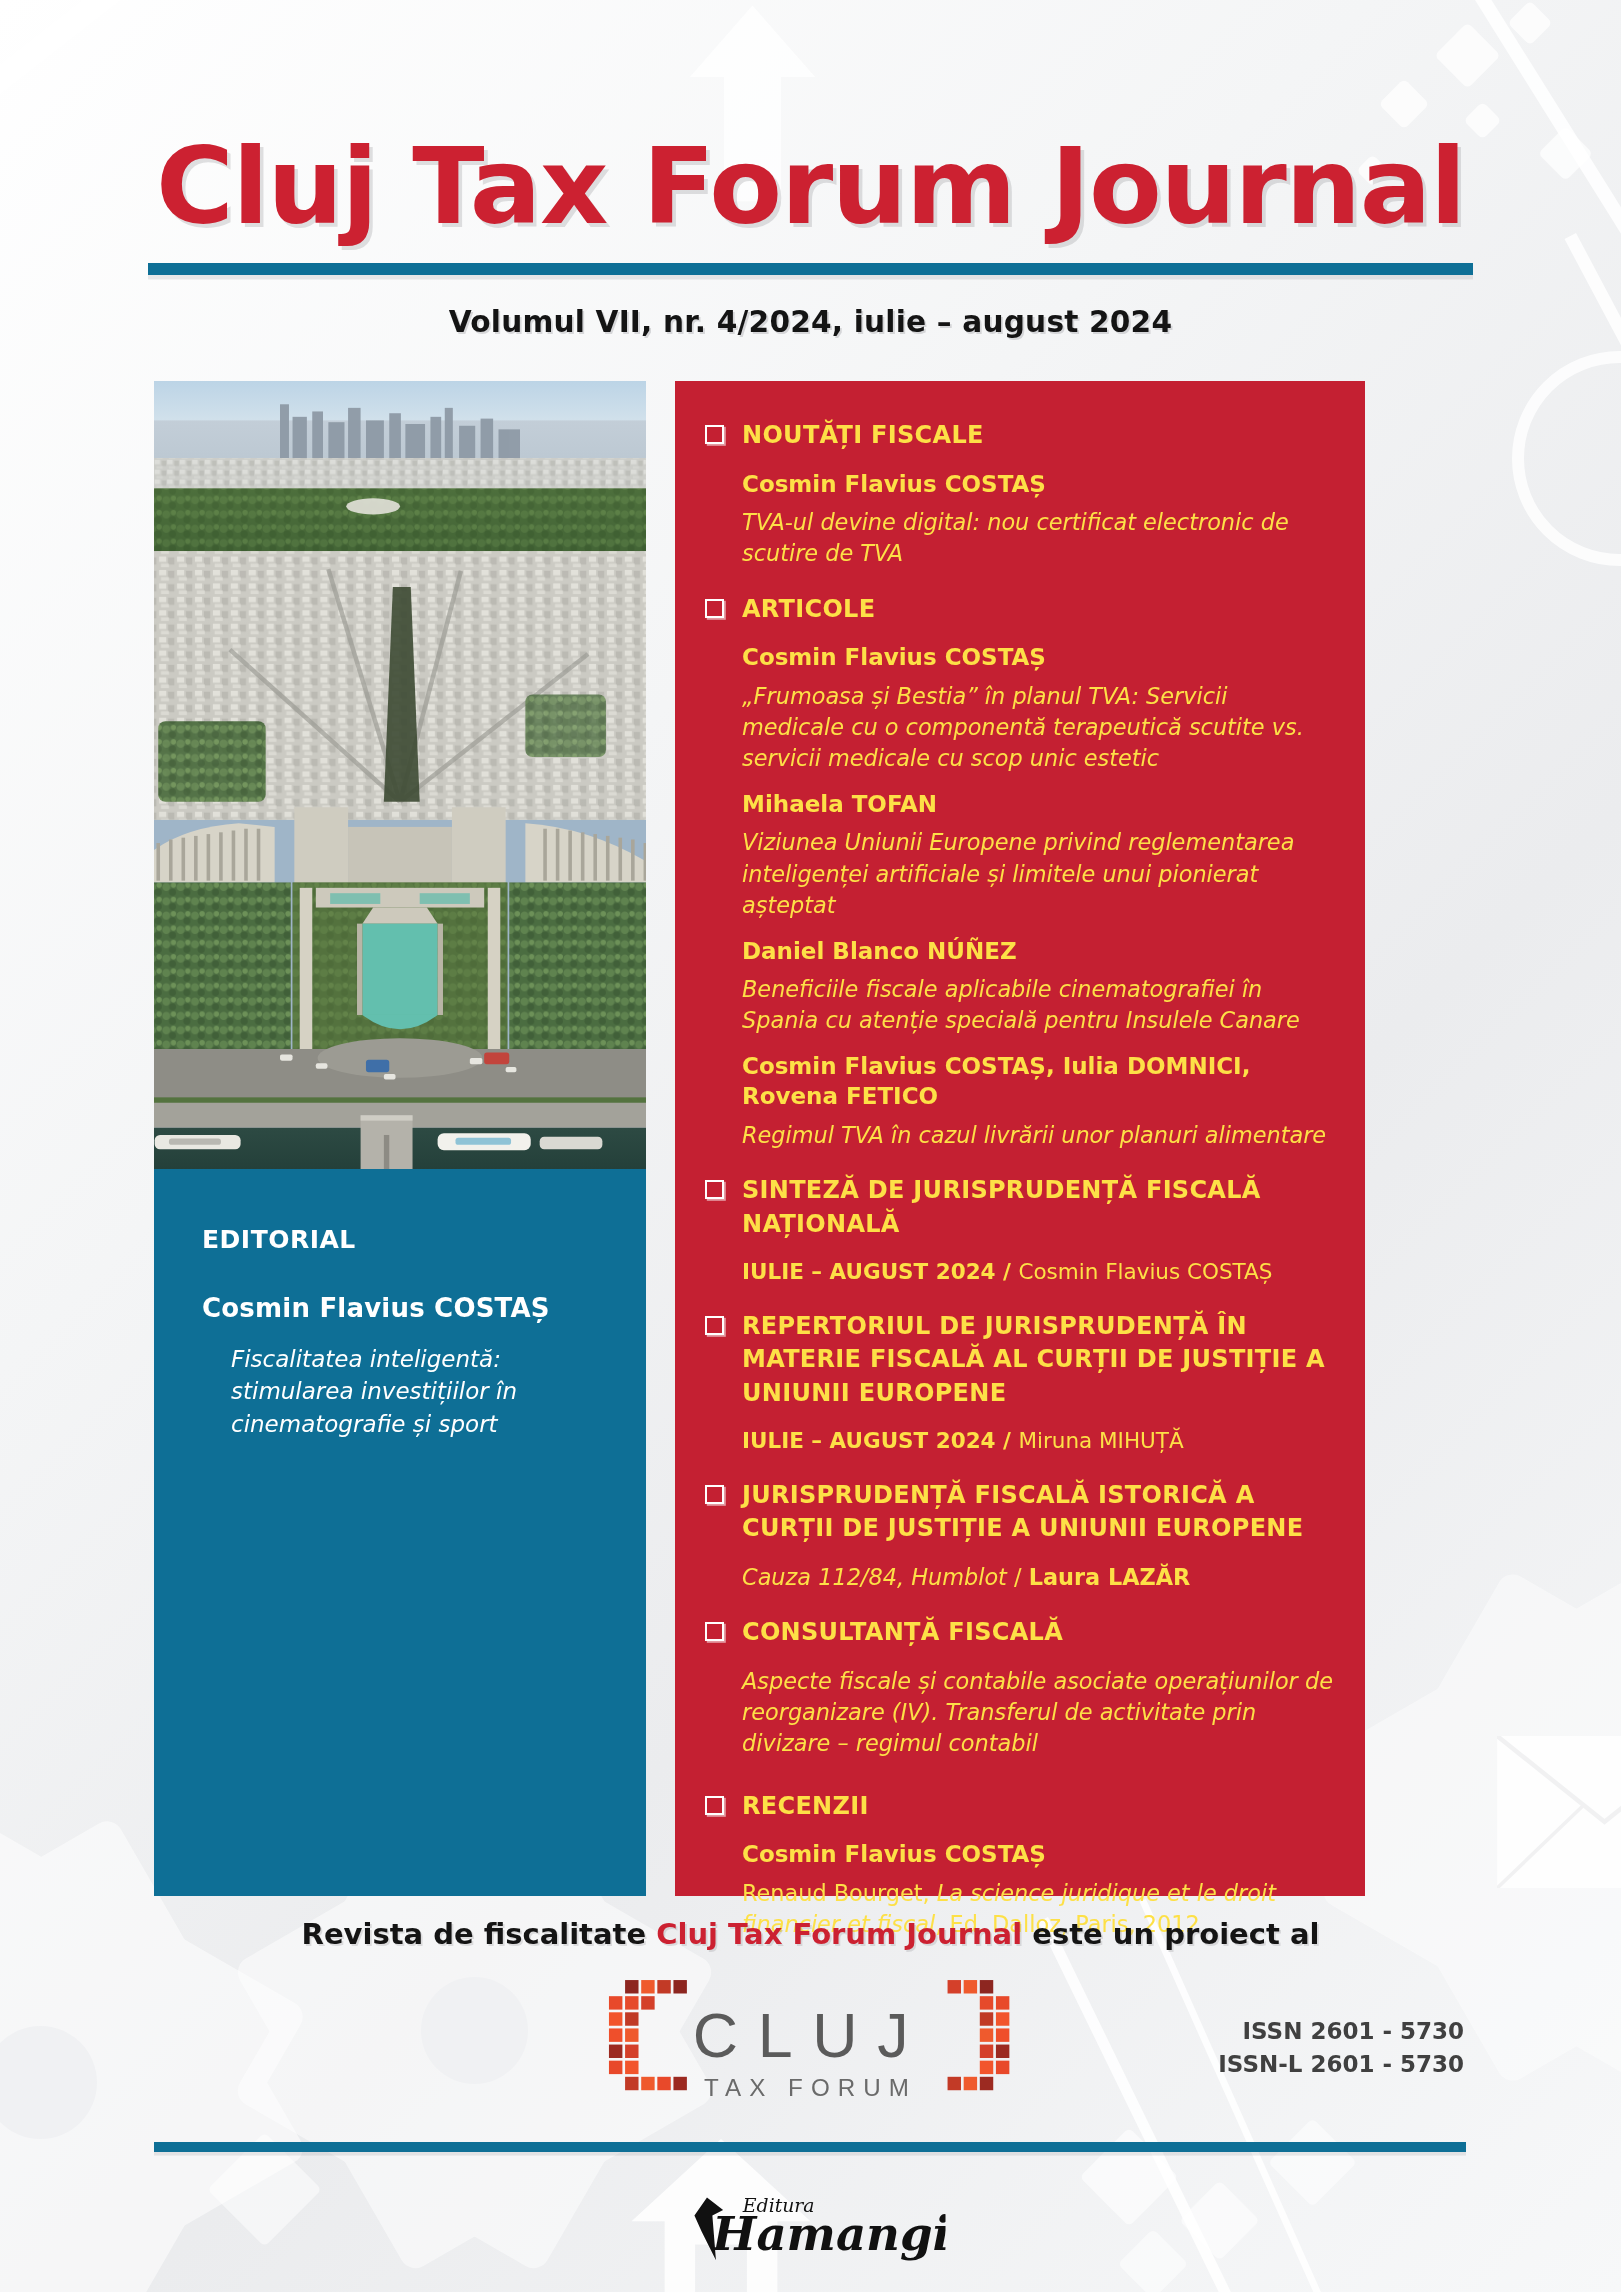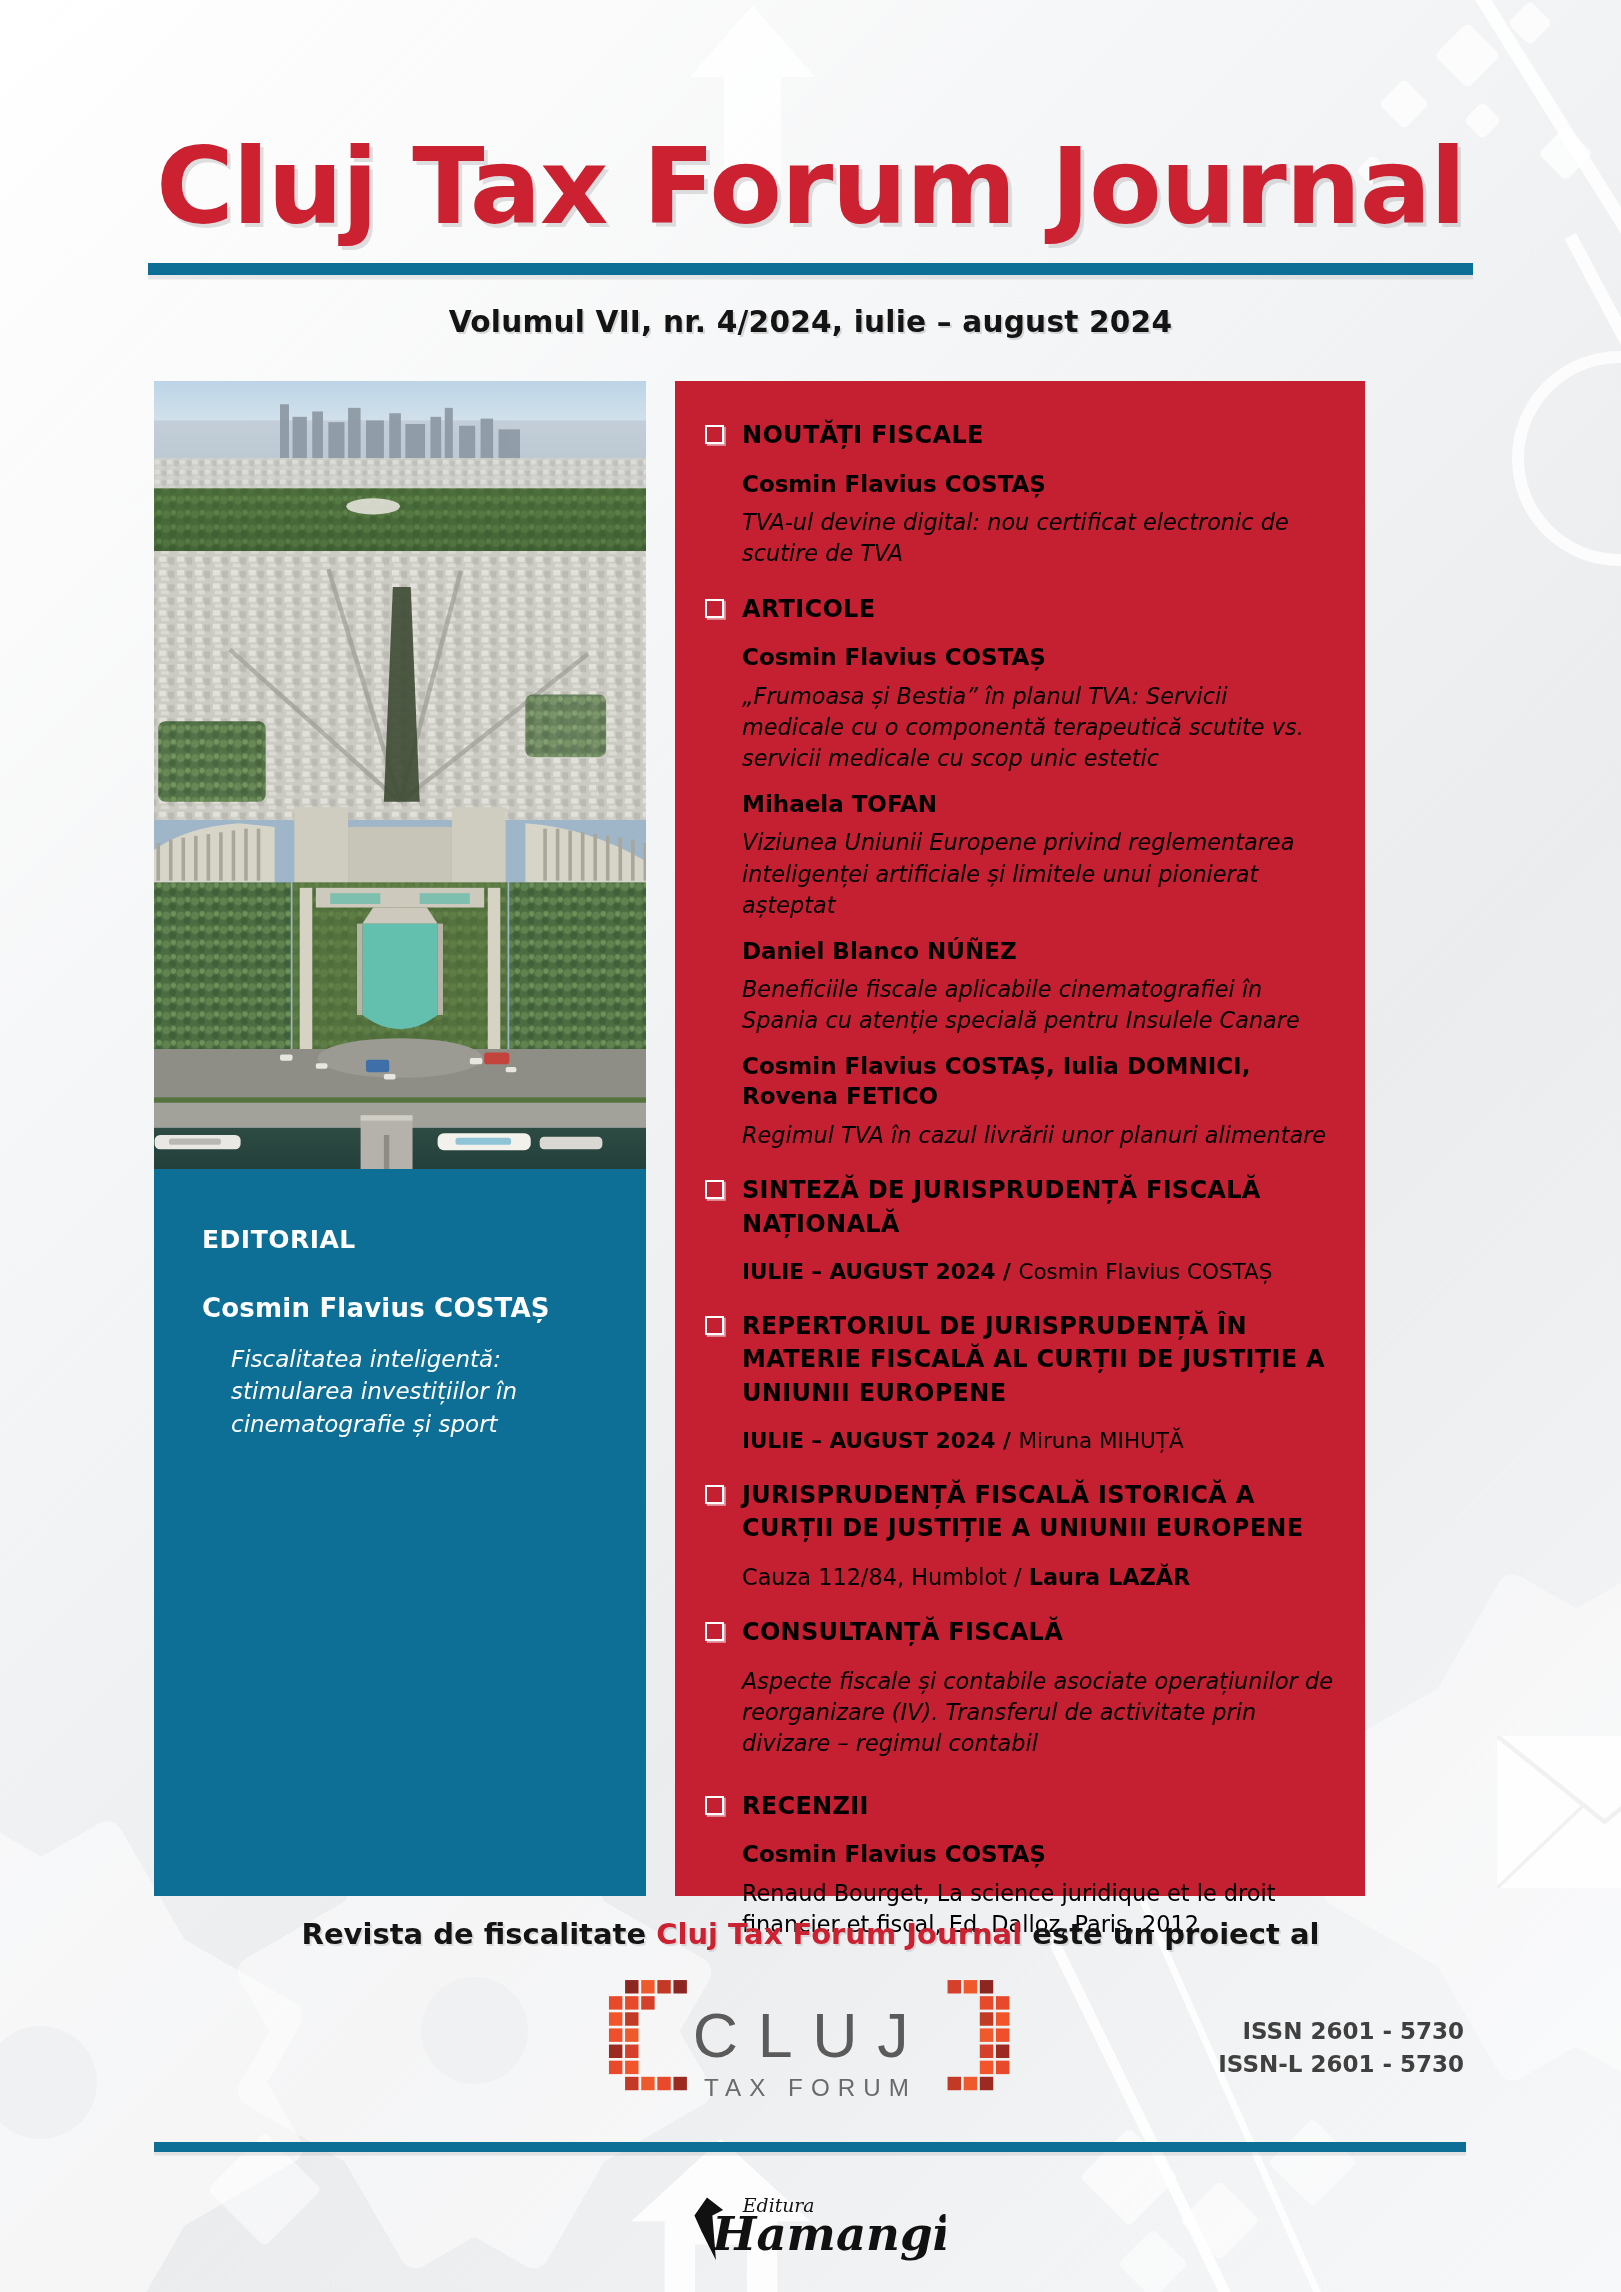--- a/index.html
+++ b/index.html
@@ -154,21 +154,21 @@
     font-style: italic;
     font-size: 23px;
     line-height: 1.42;
     padding-left: 29px;
   }
 
   
   #toc-panel {
     width: 690px;
     background: #C42032;
-    color: #000000;
+    color: #fde047;
     padding: 38px 32px 27px 30px;
   }
   .toc-group { margin-bottom: 23px; }
   .toc-group:last-child { margin-bottom: 0; margin-top: 30px; }
 
   .toc-heading {
     display: flex;
     align-items: flex-start;
     gap: 18px;
     margin-bottom: 16px;
@@ -210,21 +210,21 @@
     line-height: 1.36;
     padding-left: 37px;
   }
   .toc-sub .light { font-weight: 400; }
   .toc-mixed {
     font-family: "DejaVu Sans", sans-serif;
     font-size: 22.4px;
     line-height: 1.40;
     padding-left: 37px;
   }
-  .toc-mixed .ital { }
+  .toc-mixed .ital { font-style: italic; }
   .toc-mixed .bold { font-weight: 700; text-align: center; }
 
   
   #footer {
     position: absolute;
     left: 0; right: 0;
     top: 1917px;
     text-align: center;
   }
   #project-line {

